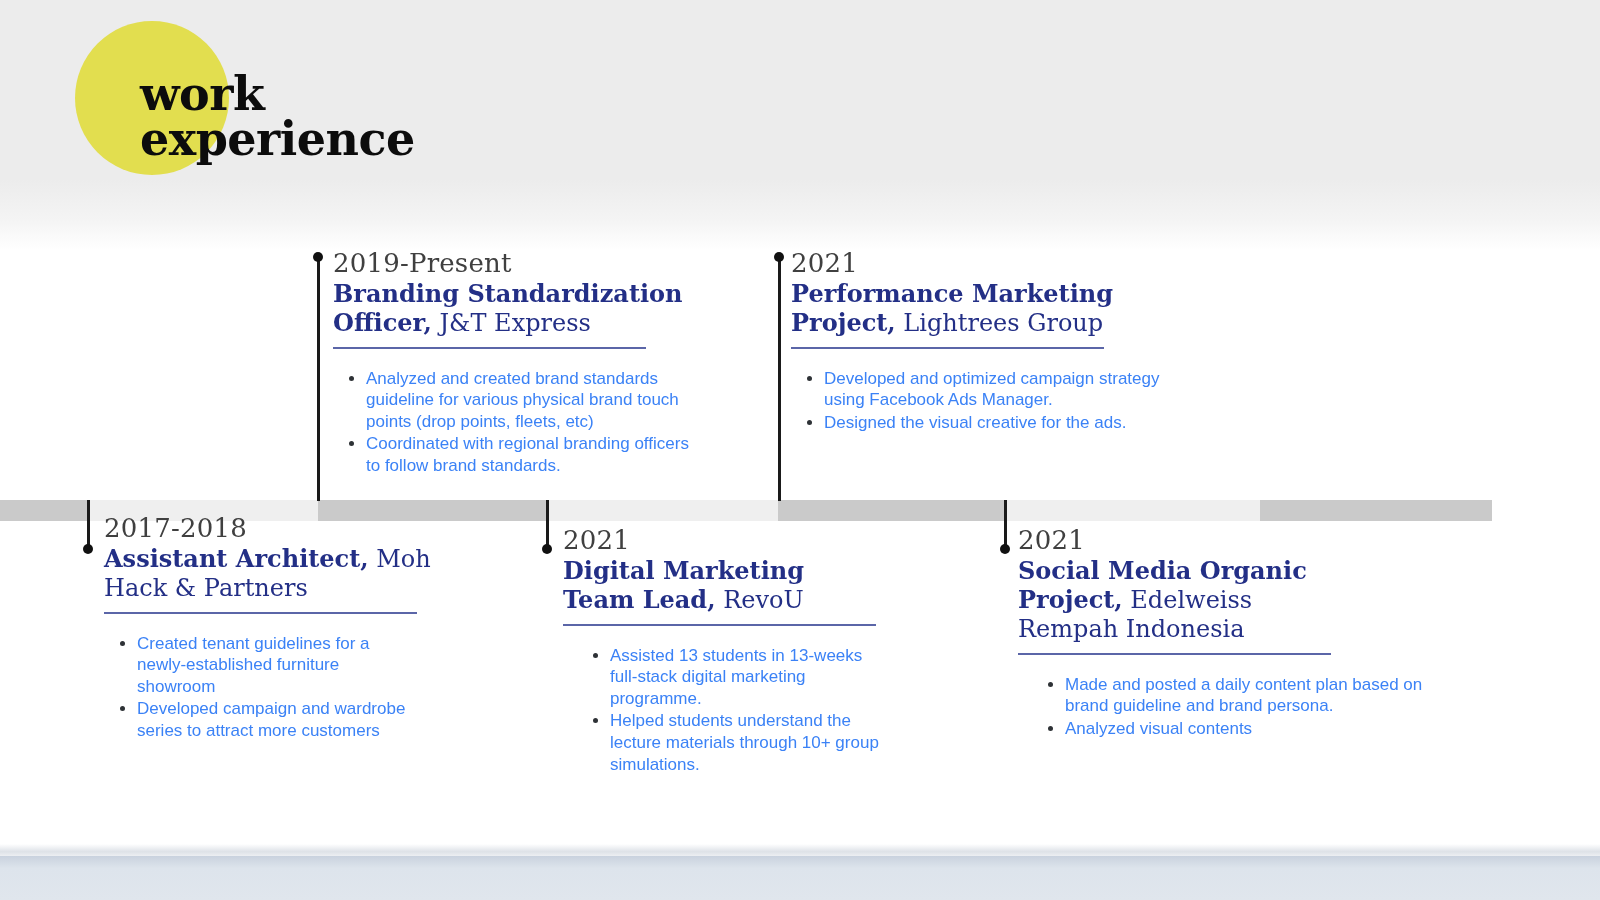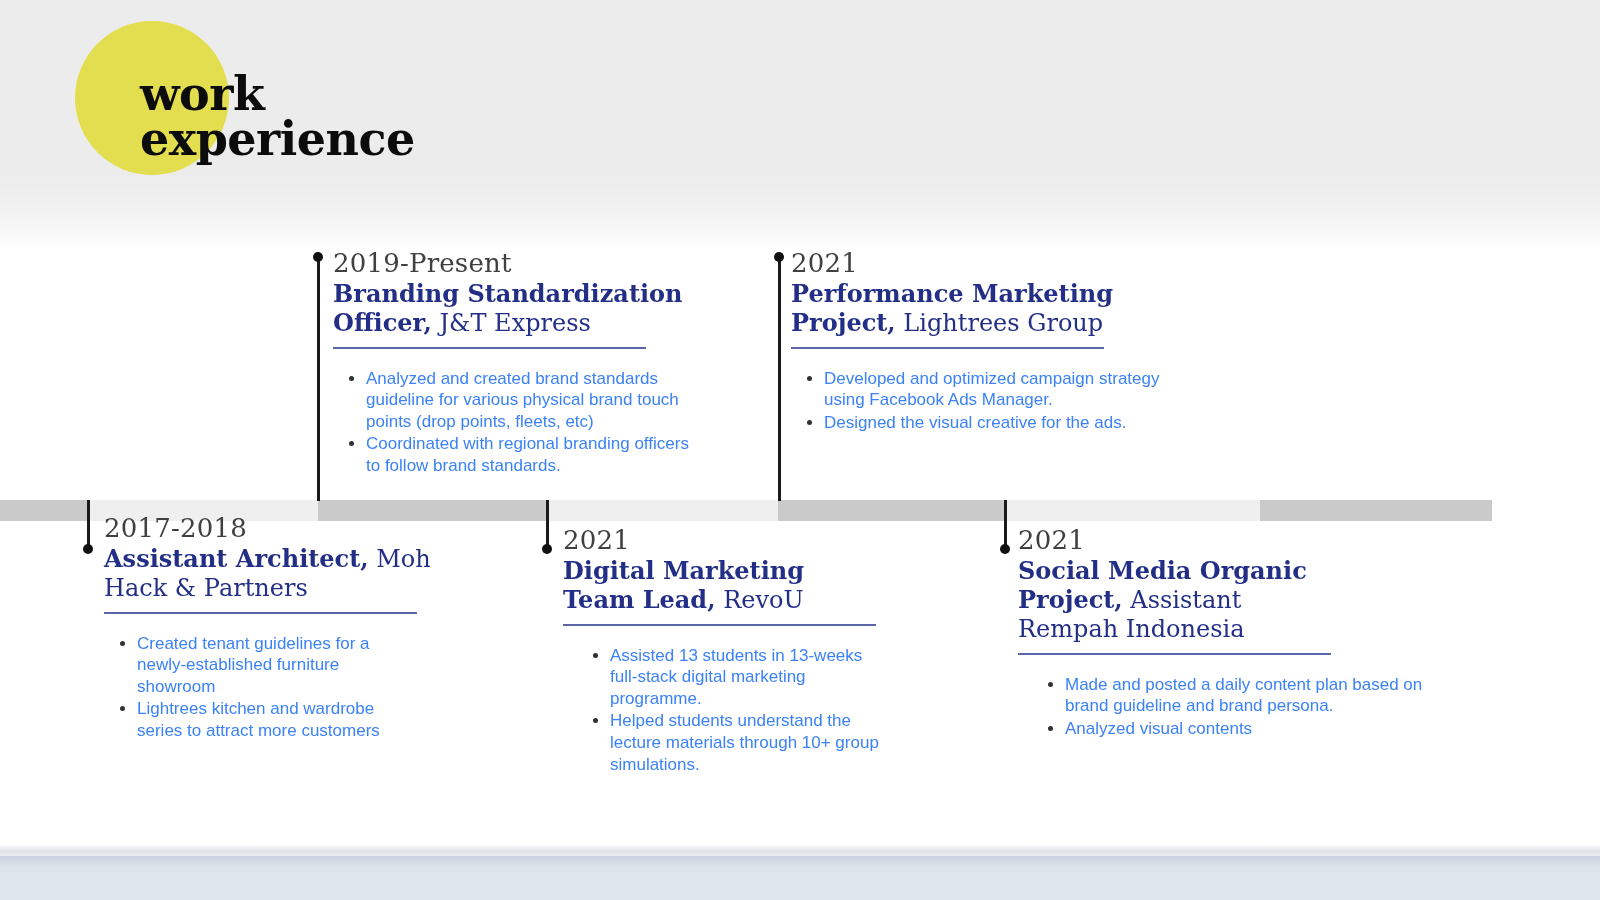--- a/index.html
+++ b/index.html
@@ -145,37 +145,37 @@
       <li>Designed the visual creative for the ads.</li>
     </ul>
   </div>
 
   <div class="entry" style="left:104px;top:514px;width:330px;">
     <div class="yr">2017-2018</div>
     <div class="role"><b>Assistant Architect,</b><span class="org"> Moh Hack &amp; Partners</span></div>
     <div class="rule" style="width:313px;"></div>
     <ul class="bullets" style="width:300px;">
       <li>Created tenant guidelines for a newly-established furniture showroom</li>
-      <li>Lightrees kitchen and wardrobe series to attract more customers</li>
+      <li>Developed campaign and wardrobe series to attract more customers</li>
     </ul>
   </div>
 
   <div class="entry" style="left:563px;top:526px;width:320px;">
     <div class="yr">2021</div>
     <div class="role"><b>Digital Marketing Team Lead,</b><span class="org"> RevoU</span></div>
     <div class="rule" style="width:313px;"></div>
     <ul class="bullets" style="width:300px;margin-left:26px;">
       <li>Assisted 13 students in 13-weeks full-stack digital marketing programme.</li>
       <li>Helped students understand the lecture materials through 10+ group simulations.</li>
     </ul>
   </div>
 
   <div class="entry" style="left:1018px;top:526px;width:330px;">
     <div class="yr">2021</div>
-    <div class="role"><b>Social Media Organic Project,</b><span class="org"> Assistant Rempah Indonesia</span></div>
+    <div class="role"><b>Social Media Organic Project,</b><span class="org"> Edelweiss Rempah Indonesia</span></div>
     <div class="rule" style="width:313px;"></div>
     <ul class="bullets" style="width:412px;margin-left:26px;">
       <li>Made and posted a daily content plan based on brand guideline and brand persona.</li>
       <li>Analyzed visual contents</li>
     </ul>
   </div>
 
   <div id="bottom-shadow"></div>
 </div>
 

